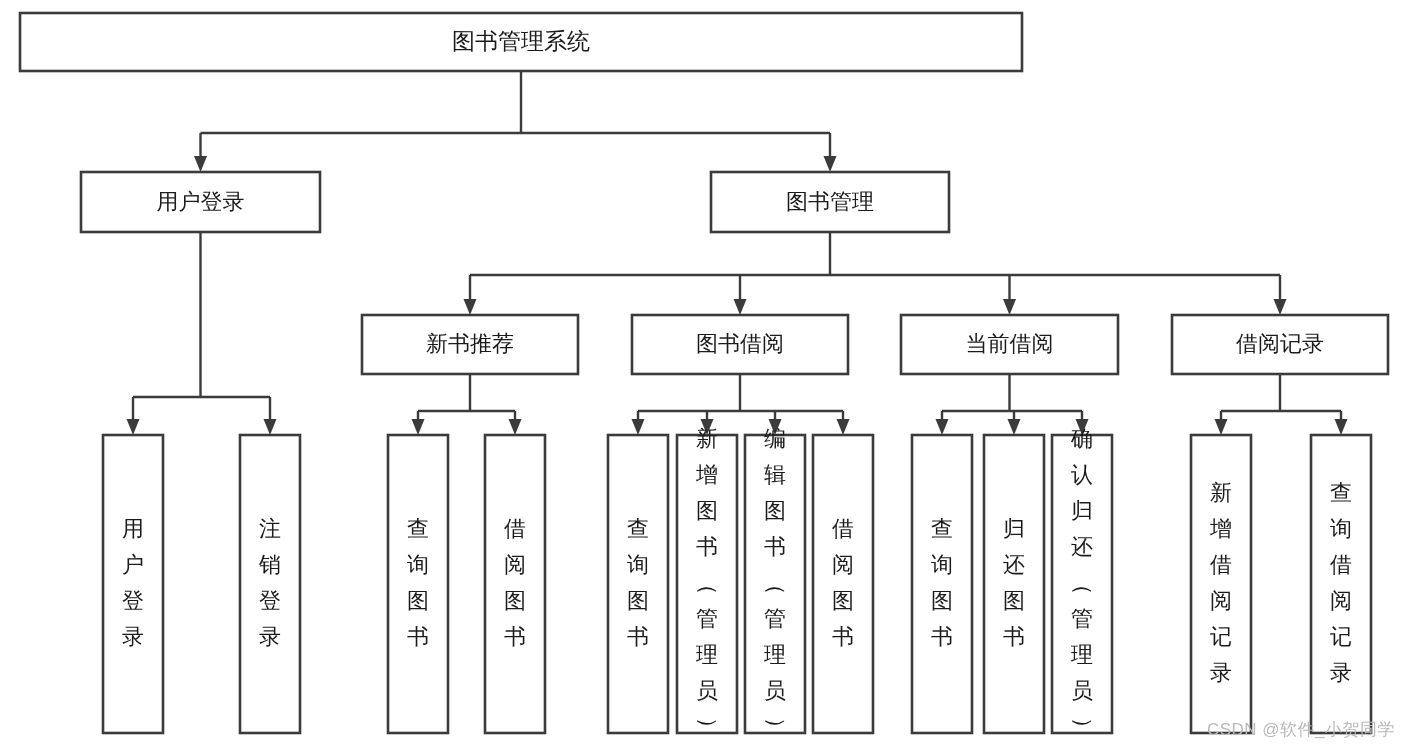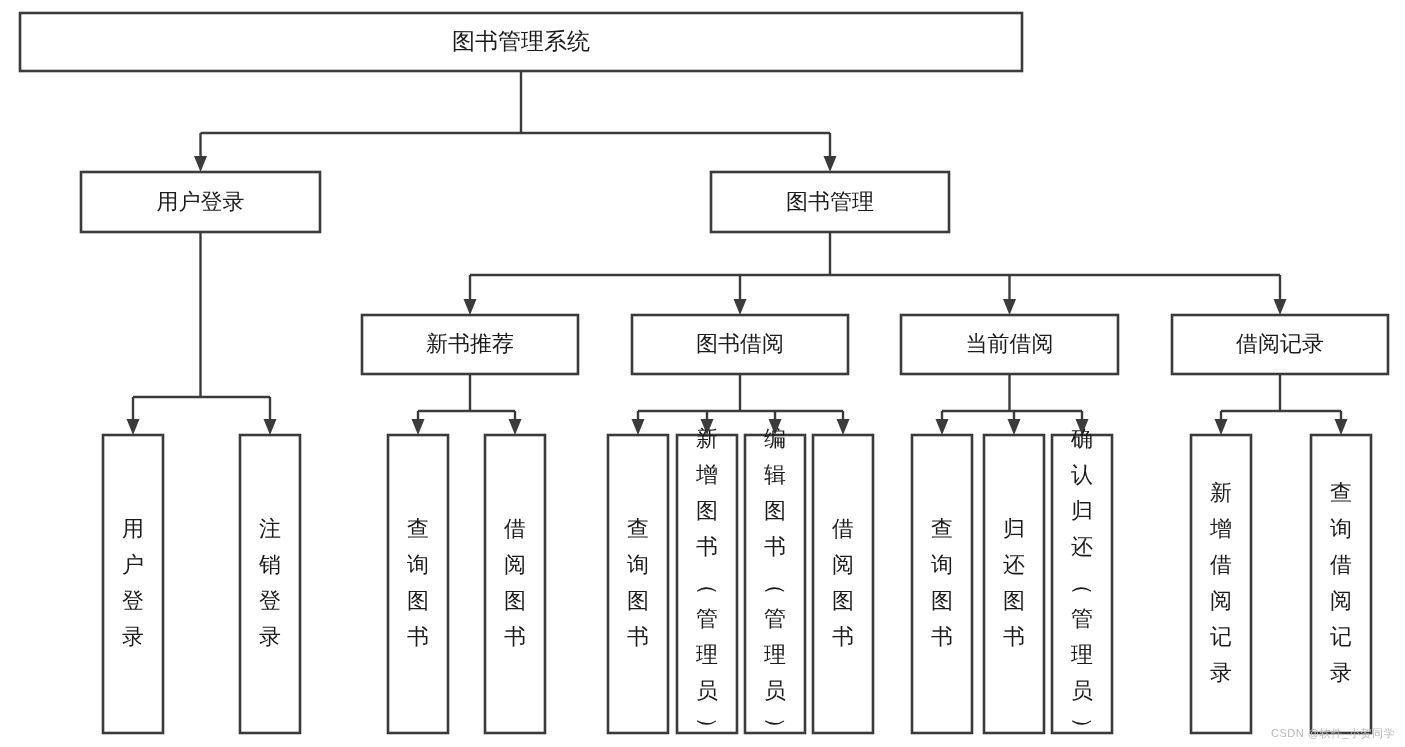--- a/index.html
+++ b/index.html
@@ -56,21 +56,21 @@
     font-family: "Liberation Sans", "DejaVu Sans", sans-serif;
     font-size: 22px;
     text-anchor: middle;
     dominant-baseline: middle;
   }
   .watermark {
     position: absolute;
     right: 10px;
     bottom: 6px;
     font-family: "Liberation Sans", "DejaVu Sans", sans-serif;
-    font-size: 11px;
+    font-size: 17px;
     color: #b9b9b9;
     white-space: nowrap;
     letter-spacing: 0.5px;
     margin-top: 40px;
   }
 </style>
 </head>
 <body>
 
 <div id="diagram-root">

